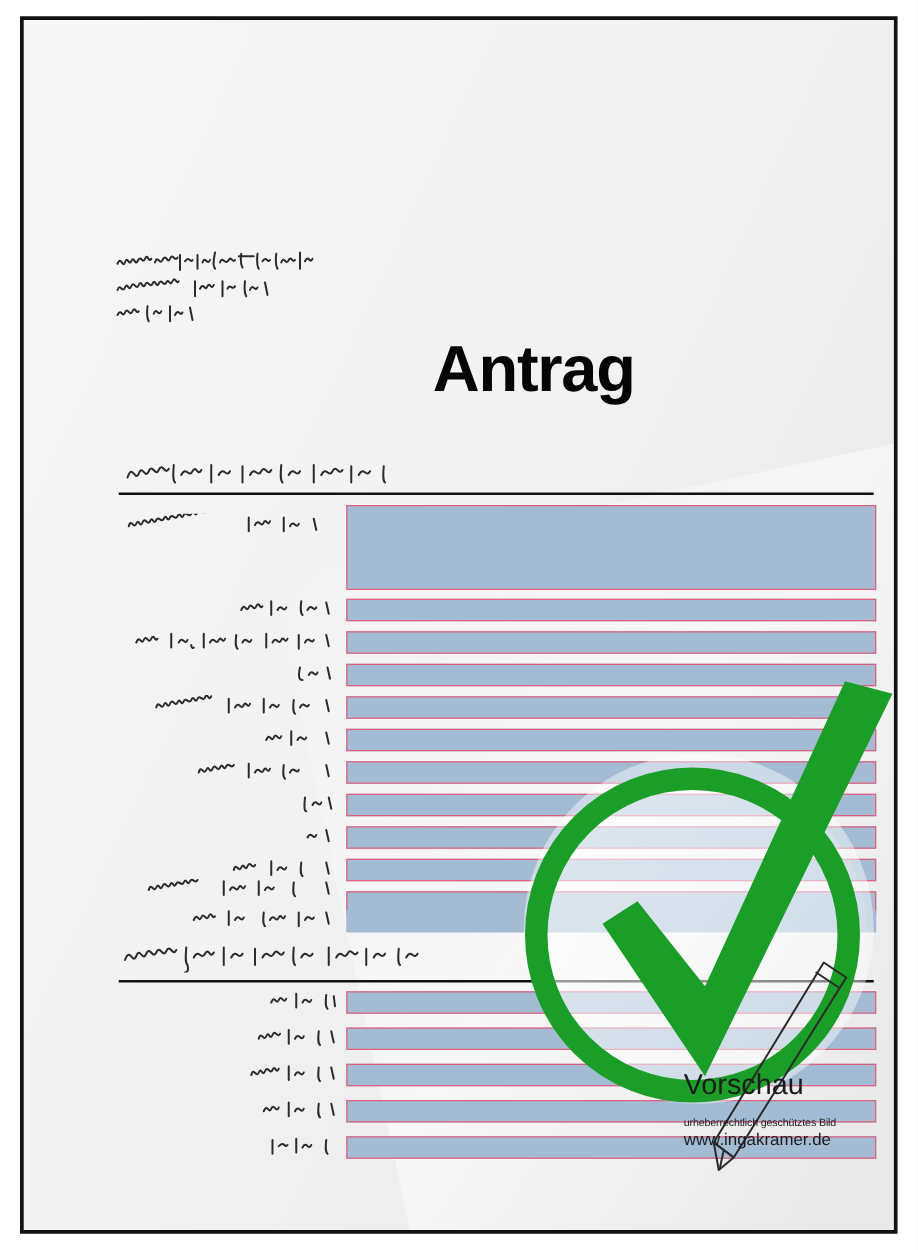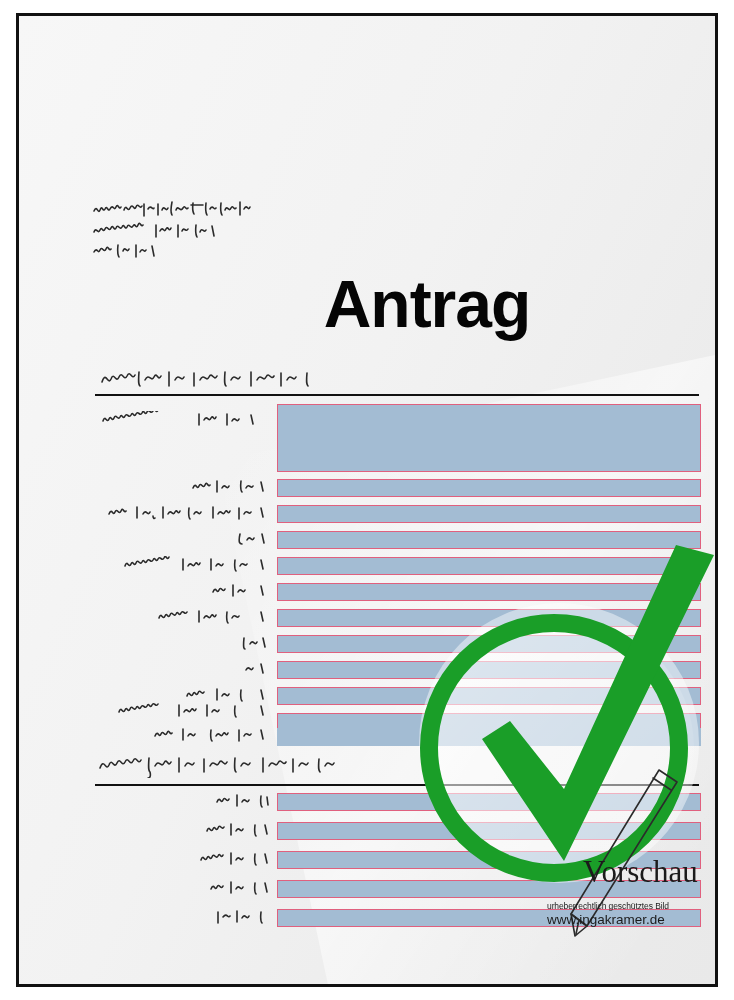--- a/index.html
+++ b/index.html
@@ -72,21 +72,21 @@
   }
 
   .title {
     position: absolute;
     left: 0;
     right: 0;
     top: 250px;
     text-align: center;
     font-family: "Liberation Sans", sans-serif;
     font-weight: bold;
-    font-size: 66px;
+    font-size: 52px;
     letter-spacing: -1px;
     color: #050505;
     padding-left: 120px;
     box-sizing: border-box;
   }
 
   .section1-head {
     position: absolute;
     left: 80px;
     top: 352px;
@@ -144,24 +144,23 @@
   
   .watermark {
     position: absolute;
     left: 528px;
     top: 840px;
     width: 180px;
     text-align: left;
     color: #1b1b1b;
   }
   .wm-main {
-    font-size: 31px;
-    font-family: Liberation Serif, serif;
+    font-size: 23px;
+    font-family: Liberation Sans, sans-serif;
     line-height: 1;
-    margin-left: 36px;
   }
   .wm-sub {
     font-size: 8.5px;
     letter-spacing: -0.1px;
     margin-top: 14px;
   }
   .wm-url {
     font-size: 13.5px;
     margin-top: 1px;
   }

